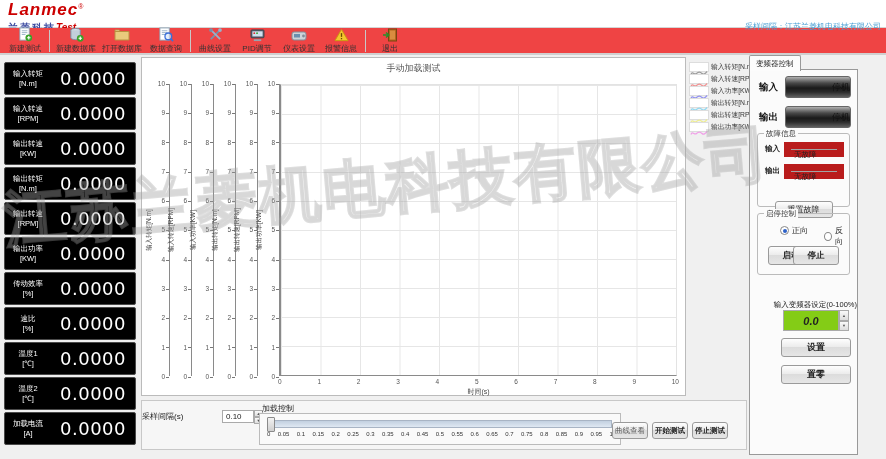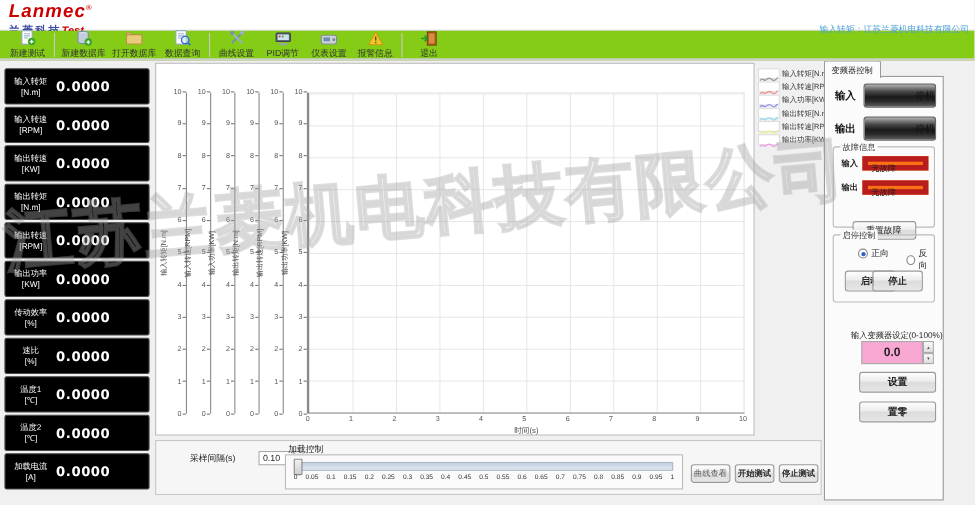--- a/index.html
+++ b/index.html
@@ -11,31 +11,31 @@
   
   .header{position:absolute;left:0;top:0;width:100%;height:27px;background:#fff;border-bottom:1px solid #d5d5d5;}
   .logo{position:absolute;left:8px;top:1px;line-height:1;}
   .logo-main{color:#cc0000;font-style:italic;font-weight:bold;font-size:17px;letter-spacing:1px;}
   .logo-reg{color:#cc0000;font-size:7px;vertical-align:super;}
   .logo-cn{color:#3c4ba0;font-weight:bold;font-size:10px;letter-spacing:2px;}
   .logo-test{color:#cc0000;font-style:italic;font-weight:bold;font-size:10px;}
   .app-title{position:absolute;left:50%;top:7px;transform:translateX(-58%);font-size:14px;font-weight:bold;color:#111;}
   .copyright{position:absolute;right:5px;top:21px;font-size:8px;color:#49a0d5;z-index:6;}
   
-  .toolbar{position:absolute;left:0;top:28px;width:100%;height:27px;background:#84cc16;border-bottom:2px solid #d0d0d0;display:flex;align-items:center;padding-left:4px;box-sizing:border-box;}
+  .toolbar{position:absolute;left:0;top:28px;width:100%;height:27px;background:#ef4444;border-bottom:2px solid #d0d0d0;display:flex;align-items:center;padding-left:4px;box-sizing:border-box;}
   .tb-item{display:flex;flex-direction:column;align-items:center;justify-content:center;min-width:36px;padding:0 3px;height:26px;cursor:default;}
   .tb-icon{height:14px;display:flex;align-items:flex-end;}
   .tb-icon svg{display:block;}
   .tb-label{font-size:8px;color:#333;margin-top:1px;white-space:nowrap;}
   .tb-sep{width:1px;height:22px;background:#c8c8c8;margin:0 3px;}
   
   .meters{position:absolute;left:4px;top:62px;width:132px;}
   .meter{height:31px;margin-bottom:2px;background:#000;border:1px solid #4a4a4a;border-radius:2px;display:flex;align-items:center;color:#fff;}
   .meter-label{width:46px;text-align:center;font-size:7.5px;line-height:1.25;}
-  .meter-value{flex:1;text-align:left;font-size:12px;font-weight:bold;font-family:"DejaVu Sans",sans-serif;letter-spacing:0.5px;}
+  .meter-value{flex:1;text-align:center;font-size:18px;font-weight:normal;font-family:"DejaVu Sans",sans-serif;letter-spacing:0.5px;}
   
   .chart-panel{position:absolute;left:141px;top:57px;width:545px;height:339px;background:#fff;border:1px solid #bbb;box-sizing:border-box;}
   .chart-title{position:absolute;left:0;top:4px;width:100%;text-align:center;font-size:9px;color:#555;}
   .chart-body{position:absolute;left:6px;top:26px;height:292px;right:8px;display:flex;}
   .y-axis{position:relative;width:22px;flex:none;}
   .y-axis-label{position:absolute;left:1px;top:50%;transform:translate(-50%,-50%) rotate(-90deg);font-size:6.5px;color:#444;white-space:nowrap;}
   .y-ticks{position:absolute;right:1px;top:-4px;bottom:-4px;display:flex;flex-direction:column;justify-content:space-between;text-align:right;}
   .y-tick{font-size:6.5px;color:#555;}
   .y-tick::after{content:"";display:inline-block;width:3px;height:1px;background:#777;vertical-align:middle;margin-left:1px;}
   .y-line{position:absolute;right:0;top:0;bottom:0;width:1px;background:#8a8a8a;}
@@ -57,69 +57,69 @@
   .io-row{position:absolute;left:0;right:0;height:22px;display:flex;align-items:center;}
   .io-label{position:absolute;left:9px;font-size:9.5px;font-weight:bold;color:#111;}
   .io-lamp{position:absolute;left:35px;width:64px;height:20px;border:1px solid #666;border-radius:3px;
     background:linear-gradient(180deg,#b0b0b0,#4a4a4a 30%,#1a1a1a 55%,#2a2a2a 75%,#5e5e5e);}
   .io-status{position:absolute;right:7px;font-size:9px;color:#111;}
   .groupbox{position:absolute;left:7px;right:7px;border:1px solid #bbb;border-radius:3px;}
   .group-title{position:absolute;left:6px;top:-5px;background:#fbfbfb;padding:0 2px;font-size:7.5px;color:#333;}
   .fault-group{top:63px;height:72px;}
   .fault-row{position:absolute;left:0;right:0;height:14px;}
   .fault-label{position:absolute;left:7px;top:2px;font-size:7.5px;font-weight:bold;color:#222;}
-  .fault-field{position:absolute;left:26px;right:5px;height:13px;background:#f97316;border:5px solid #b91c1c;font-size:7.5px;color:#222;padding:1px 0 0 3px;box-sizing:border-box;}
+  .fault-field{position:absolute;left:26px;right:5px;height:13px;background:#a3a3a3;border:7px solid #b91c1c;font-size:7.5px;color:#222;padding:1px 0 0 3px;box-sizing:border-box;}
   .run-group{top:143px;height:60px;}
   .radio-row{position:absolute;top:11px;display:flex;align-items:center;gap:3px;font-size:8px;color:#222;}
   .radio-fw{left:22px;} .radio-rv{left:66px;}
   .radio{width:9px;height:9px;border:1px solid #888;border-radius:50%;background:#fff;position:relative;box-sizing:border-box;}
   .radio.checked::after{content:"";position:absolute;left:1.5px;top:1.5px;right:1.5px;bottom:1.5px;border-radius:50%;background:#2d61c8;}
   .btn{display:flex;align-items:center;justify-content:center;border:1px solid #9a9a9a;border-radius:3px;color:#222;
     background:linear-gradient(180deg,#fefefe,#ececec 45%,#dcdcdc 50%,#e6e6e6);cursor:default;box-sizing:border-box;}
   .reset-btn{position:absolute;left:50%;top:51px;transform:translateX(-50%);width:58px;height:17px;font-size:8px;margin-top:16px;}
   .start-btn{position:absolute;left:10px;top:32px;width:46px;height:19px;font-size:8.5px;font-weight:bold;}
   .stop-btn{position:absolute;right:10px;top:32px;width:46px;height:19px;font-size:8.5px;font-weight:bold;}
   .freq-label{position:absolute;left:0;right:0;top:230px;text-align:right;font-size:7.5px;color:#222;}
   .freq-spin{position:absolute;left:33px;top:240px;width:66px;height:21px;display:flex;}
-  .freq-value{flex:1;background:#f9a8d4;border:1px solid #aaa;font-size:11px;font-weight:bold;display:flex;align-items:center;justify-content:center;box-sizing:border-box;}
+  .freq-value{flex:1;background:#84cc16;border:1px solid #aaa;font-size:11px;font-weight:bold;display:flex;align-items:center;justify-content:center;box-sizing:border-box;font-style:italic;}
   .spin-arrows{width:10px;display:flex;flex-direction:column;}
   .spin-up,.spin-down{flex:1;border:1px solid #aaa;background:linear-gradient(#fafafa,#ddd);font-size:4px;display:flex;align-items:center;justify-content:center;color:#555;box-sizing:border-box;}
   .set-btn{position:absolute;left:31px;top:268px;width:70px;height:19px;font-size:9px;font-weight:bold;}
   .zero-btn{position:absolute;left:31px;top:295px;width:70px;height:19px;font-size:9px;font-weight:bold;}
   
   .bottom-panel{position:absolute;left:141px;top:400px;width:606px;height:50px;background:#f6f6f6;border:1px solid #c8c8c8;box-sizing:border-box;}
   .bp-row{position:absolute;left:0;display:flex;align-items:center;height:14px;}
-  .bp-label{width:72px;text-align:right;font-size:8px;color:#222;margin-right:21px;}
+  .bp-label{width:72px;text-align:left;font-size:8px;color:#222;margin-right:8px;}
   .bp-spin{display:flex;height:13px;}
   .bp-value{width:32px;background:#fff;border:1px solid #aaa;font-size:8px;display:flex;align-items:center;padding-left:3px;box-sizing:border-box;}
   .bp-spin .spin-arrows{width:9px;}
   .load-label{position:absolute;left:120px;top:2px;font-size:8px;color:#222;}
   .load-group{position:absolute;left:117px;top:12px;width:362px;height:32px;border:1px solid #bbb;background:#fafafa;box-sizing:border-box;}
   .slider-track{position:absolute;left:8px;right:8px;top:6px;height:6px;border:1px solid #a8b4c4;background:linear-gradient(#c2d0e0,#dfe8f2);}
   .slider-handle{position:absolute;left:-2px;top:-4px;width:6px;height:13px;background:linear-gradient(#f2f2f2,#cfcfcf);border:1px solid #8a8a8a;border-radius:1px;}
   .slider-ticks{position:absolute;left:7px;right:7px;top:17px;display:flex;justify-content:space-between;}
   .slider-tick{font-size:6px;color:#333;}
-  .bp-buttons{position:absolute;right:2px;top:21px;display:flex;gap:4px;}
+  .bp-buttons{position:absolute;right:18px;top:21px;display:flex;gap:4px;}
   .curve-btn{width:36px;height:17px;font-size:7.5px;color:#555;}
   .test-btn{width:36px;height:17px;font-size:7.5px;font-weight:bold;text-align:right;}
   
   .watermark{position:absolute;left:4px;top:178px;width:850px;font-size:62px;font-weight:bold;letter-spacing:2px;
     color:rgba(170,170,170,0.10);-webkit-text-stroke:2px rgba(160,160,160,0.35);
     transform:rotate(-5deg);transform-origin:left center;white-space:nowrap;pointer-events:none;z-index:40;}
 </style>
 </head>
 <body>
 
 <div class="header">
   <div class="logo">
     <div><span class="logo-main">Lanmec</span><span class="logo-reg">®</span></div>
     <div><span class="logo-cn">兰菱科技</span><span class="logo-test">Test</span></div>
   </div>
 </div>
-<div class="copyright">输入转矩：江苏兰菱机电科技有限公司</div>
+<div class="copyright">采样间隔：江苏兰菱机电科技有限公司</div>
 
 <div class="toolbar" id="toolbar">
     <div class="tb-item">
       <span class="tb-icon">
         <svg width="15" height="15" viewBox="0 0 16 16">
           <rect x="2" y="1" width="10" height="13" fill="#fff" stroke="#8fa6b8"></rect>
           <path d="M4 4h6M4 6h6M4 8h4" stroke="#9ab4c8" stroke-width="1"></path>
           <circle cx="11.5" cy="11.5" r="3.6" fill="#3aa32a"></circle>
           <path d="M11.5 9.7v3.6M9.7 11.5h3.6" stroke="#fff" stroke-width="1.2"></path>
         </svg>
@@ -289,20 +289,21 @@
     <div class="meter">
       <div class="meter-label">
         <div>加载电流</div>
         <div>[A]</div>
       </div>
       <div class="meter-value">0.0000</div>
     </div>
   </div>
 
 <div class="chart-panel">
+  <div class="chart-title">手动加载测试</div>
   <div class="chart-body">
     <div style="display:flex;" id="y-axes">
         <div class="y-axis">
           <div class="y-axis-label">输入转矩[N.m]</div>
           <div class="y-ticks">
             <span class="y-tick">10</span>
             <span class="y-tick">9</span>
             <span class="y-tick">8</span>
             <span class="y-tick">7</span>
             <span class="y-tick">6</span>

